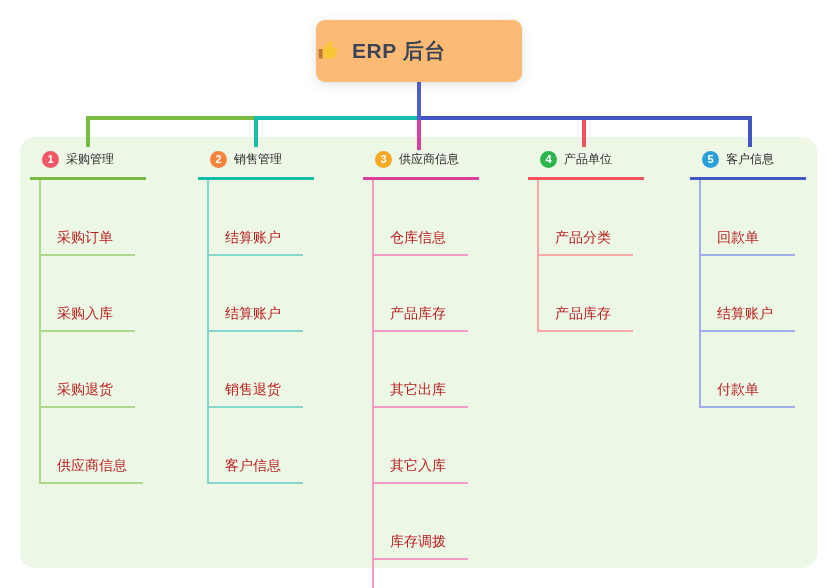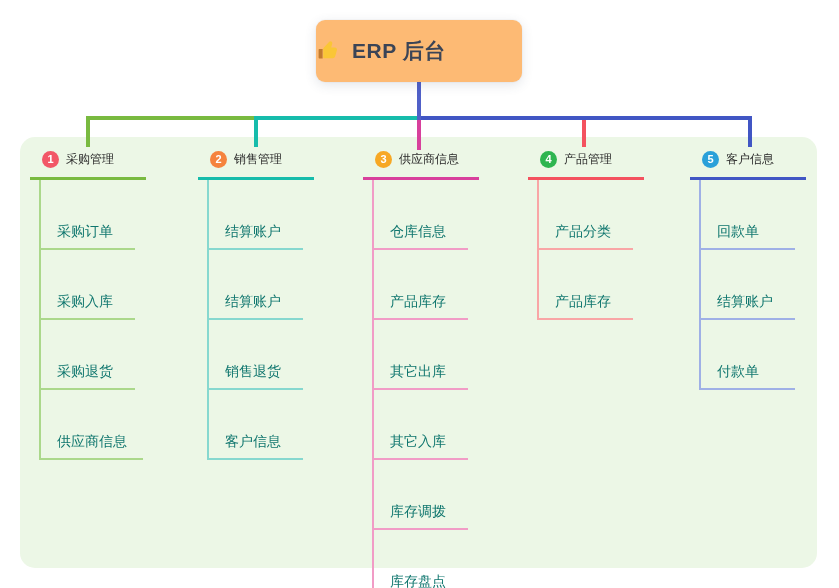--- a/index.html
+++ b/index.html
@@ -43,23 +43,23 @@
     background:var(--badge);color:#fff;font-size:11px;font-weight:600;
     display:flex;align-items:center;justify-content:center;
   }
   .children{position:relative;margin-left:9px;width:max-content;}
   .children::before{
     content:"";position:absolute;left:0;top:0;bottom:0;width:2px;
     background:var(--lc);
   }
   .child{
     height:54px;display:flex;align-items:flex-end;
-    padding:7px 16px 7px 18px;width:max-content;min-width:62px;
+    padding:13px 16px 7px 18px;width:max-content;min-width:62px;
     border-bottom:2px solid var(--lc);box-sizing:content-box;
-    font-size:14px;color:#0f766e;white-space:nowrap;cursor:pointer;
+    font-size:14px;color:#b91c1c;white-space:nowrap;cursor:pointer;
   }
 </style>
 </head>
 <body>
 
 <svg class="wires" width="839" height="588">
   <line x1="419" y1="114" x2="419" y2="150" stroke-width="4" stroke="#d8409c"></line>
   <polyline points="88,147 88,118 258,118" fill="none" stroke-width="4" stroke-linejoin="miter" stroke="#79ba40"></polyline>
   <polyline points="256,147 256,118 421,118" fill="none" stroke-width="4" stroke-linejoin="miter" stroke="#16bcab"></polyline>
   <line x1="584" y1="118" x2="584" y2="147" stroke-width="4" stroke="#f4525f"></line>
@@ -115,21 +115,21 @@
     <div class="child">其它入库</div>
     <div class="child">库存调拨</div>
     <div class="child">库存盘点</div>
     <div class="child">出库库明细</div>
   </div>
 </div>
 
 <div class="branch b3" style="--c: #f4525f; --lc: #f9a6a6; --badge: #2eb550;">
   <div class="branch-title">
     <span class="badge">4</span>
-    <span class="branch-label">产品管理</span>
+    <span class="branch-label">产品单位</span>
   </div>
   <div class="children">
     <div class="child">产品分类</div>
     <div class="child">产品库存</div>
   </div>
 </div>
 
 <div class="branch b4" style="--c: #4156c4; --lc: #9fb0e6; --badge: #2aa0d9;">
   <div class="branch-title">
     <span class="badge">5</span>

